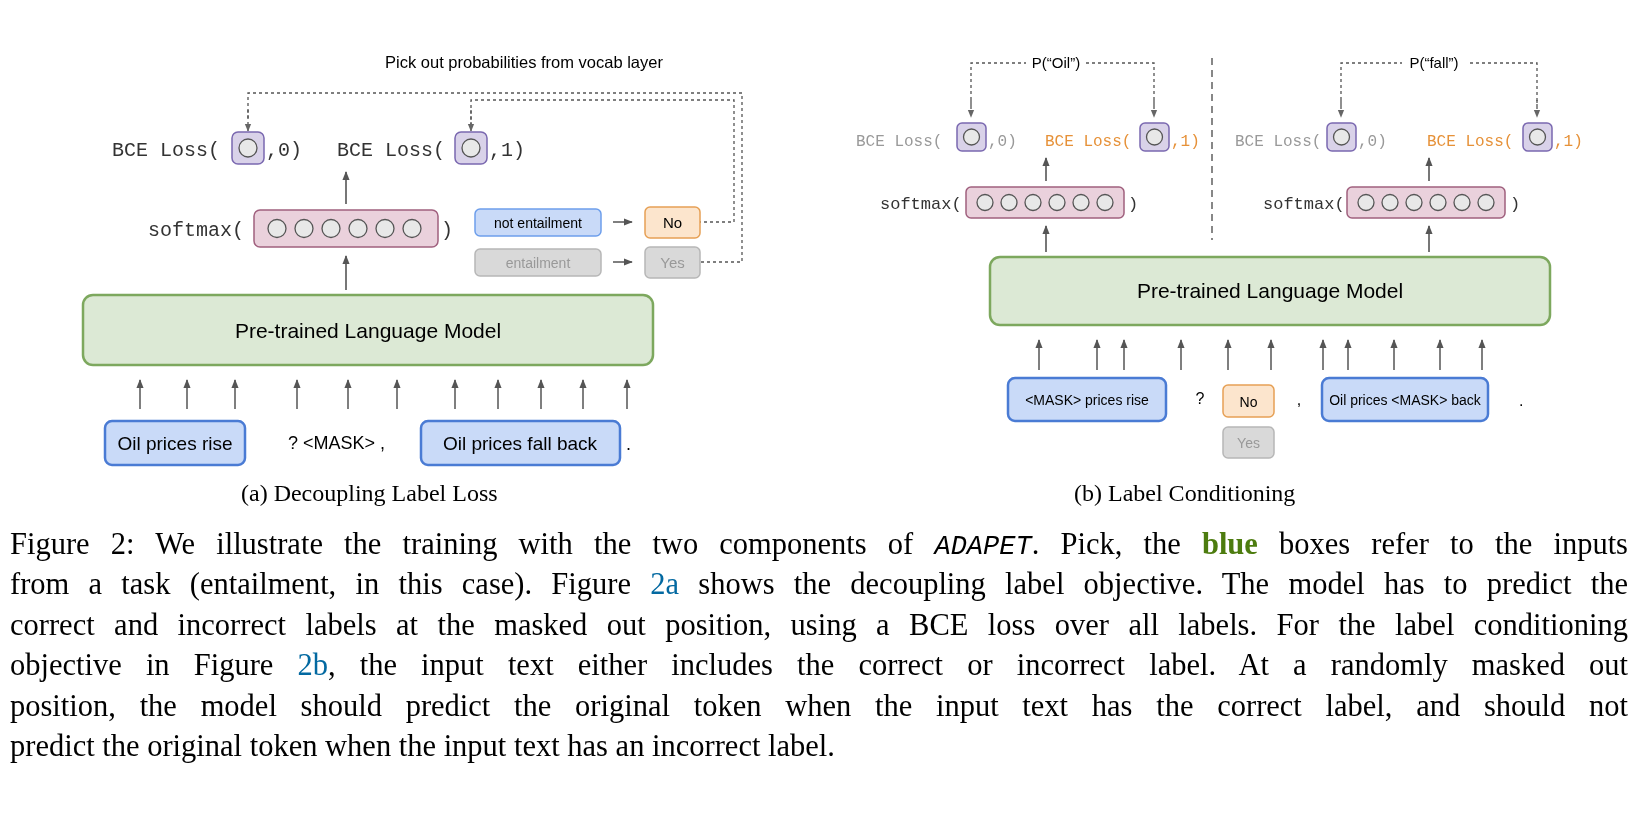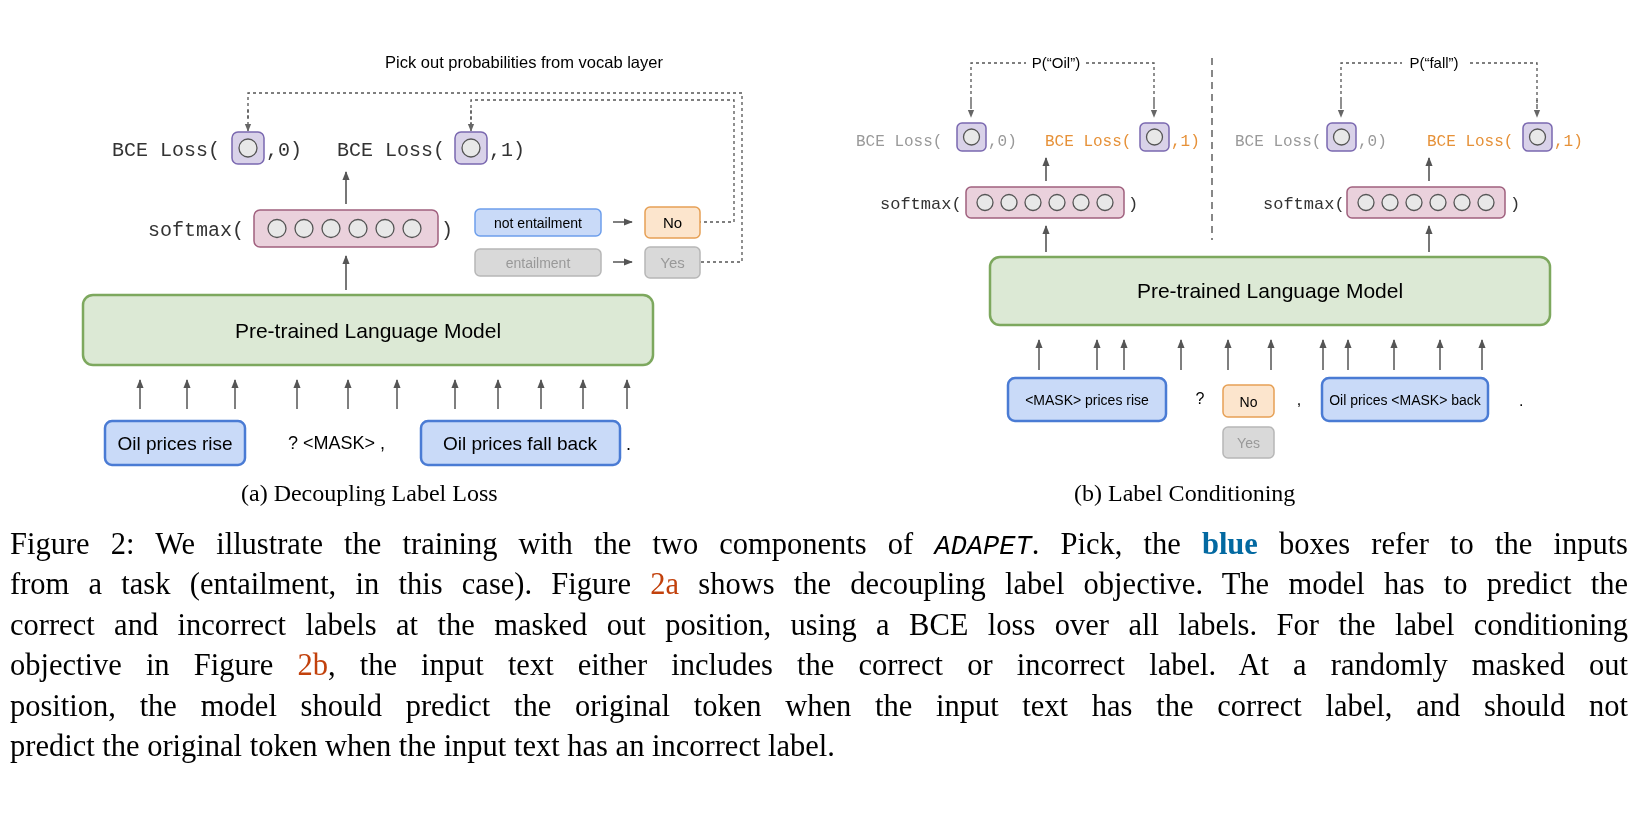--- a/index.html
+++ b/index.html
@@ -9,22 +9,22 @@
   .mono { font-family: "Liberation Mono", monospace; }
   .caption-sub { position: absolute; font-family: "Liberation Serif", serif; font-size: 24px; color: #000; white-space: nowrap; }
   .caption-main {
     position: absolute; left: 10px; top: 524px; width: 1618px;
     font-family: "Liberation Serif", serif; font-size: 30.5px; line-height: 40.4px;
     text-align: justify; color: #000;
   }
   .caption-main .line { display: block; text-align: justify; text-align-last: justify; height: 40.4px; white-space: nowrap; }
   .caption-main .line.last { text-align-last: left; }
   .caption-main .mono-tt { font-family: "Liberation Mono", monospace; font-size: 27px; font-style: italic; }
-  .caption-main .blue-bold { color: #0369a1; font-weight: bold; }
-  .caption-main .ref { color: #c2410c; }
+  .caption-main .blue-bold { color: #4d7c0f; font-weight: bold; }
+  .caption-main .ref { color: #0369a1; }
 </style>
 </head>
 <body>
 
 <svg width="1646" height="818" viewBox="0 0 1646 818">
   <defs>
     <marker id="ah" markerWidth="8" markerHeight="8" refX="4" refY="7" orient="auto" markerUnits="userSpaceOnUse">
       <path d="M0.5,0 L7.5,0 L4,7 Z" fill="#555"></path>
     </marker>
     <marker id="ahUp" viewBox="0 0 10 10" markerWidth="9" markerHeight="9" refX="5" refY="1" orient="0" markerUnits="userSpaceOnUse">

